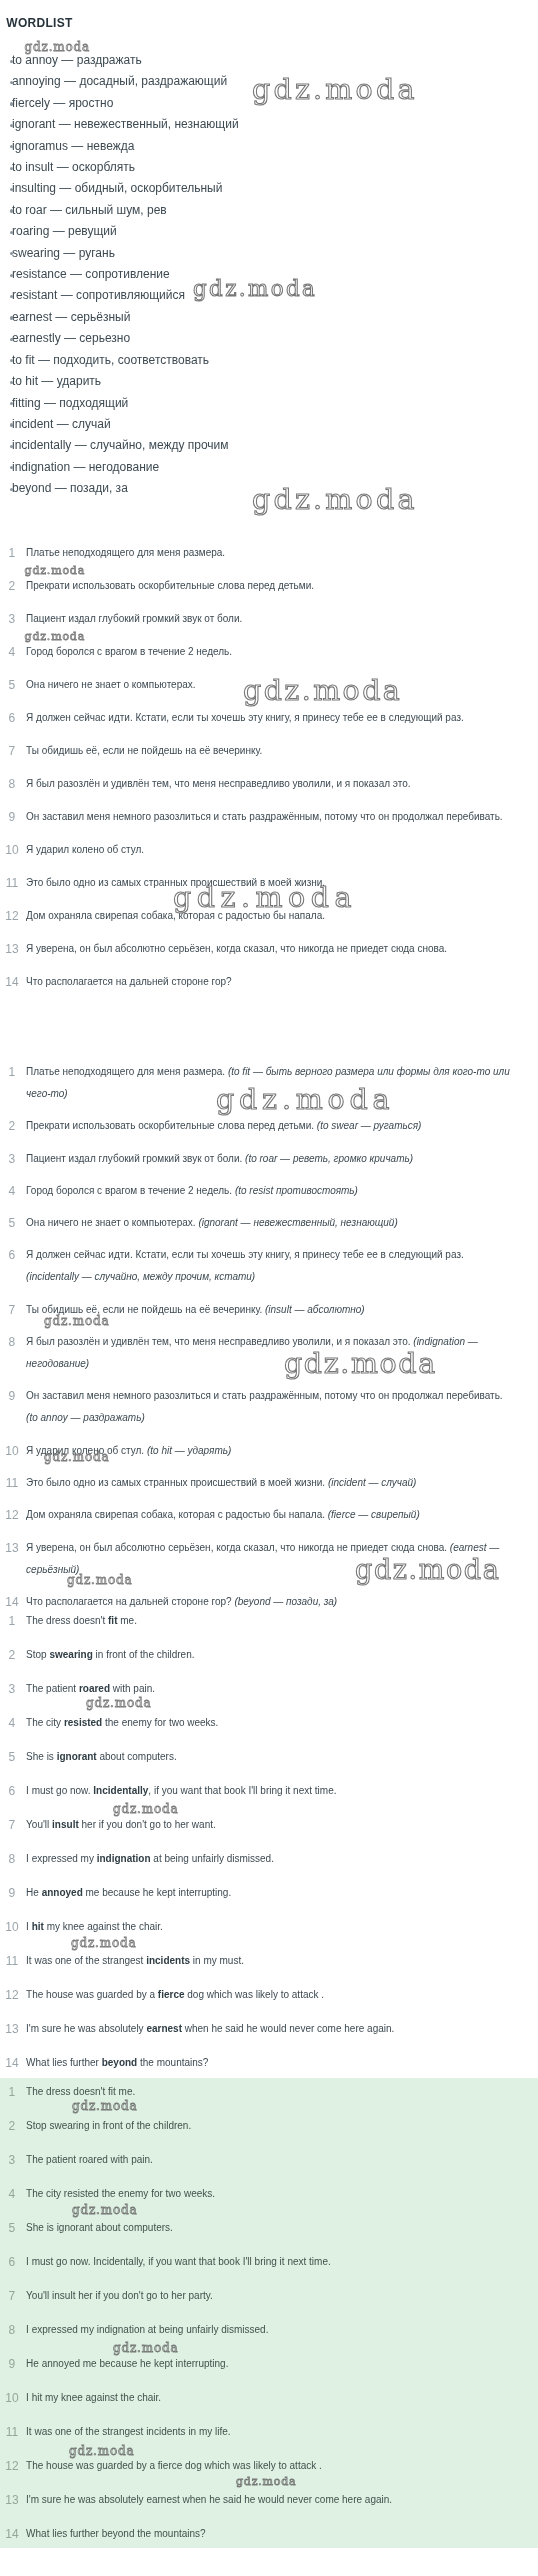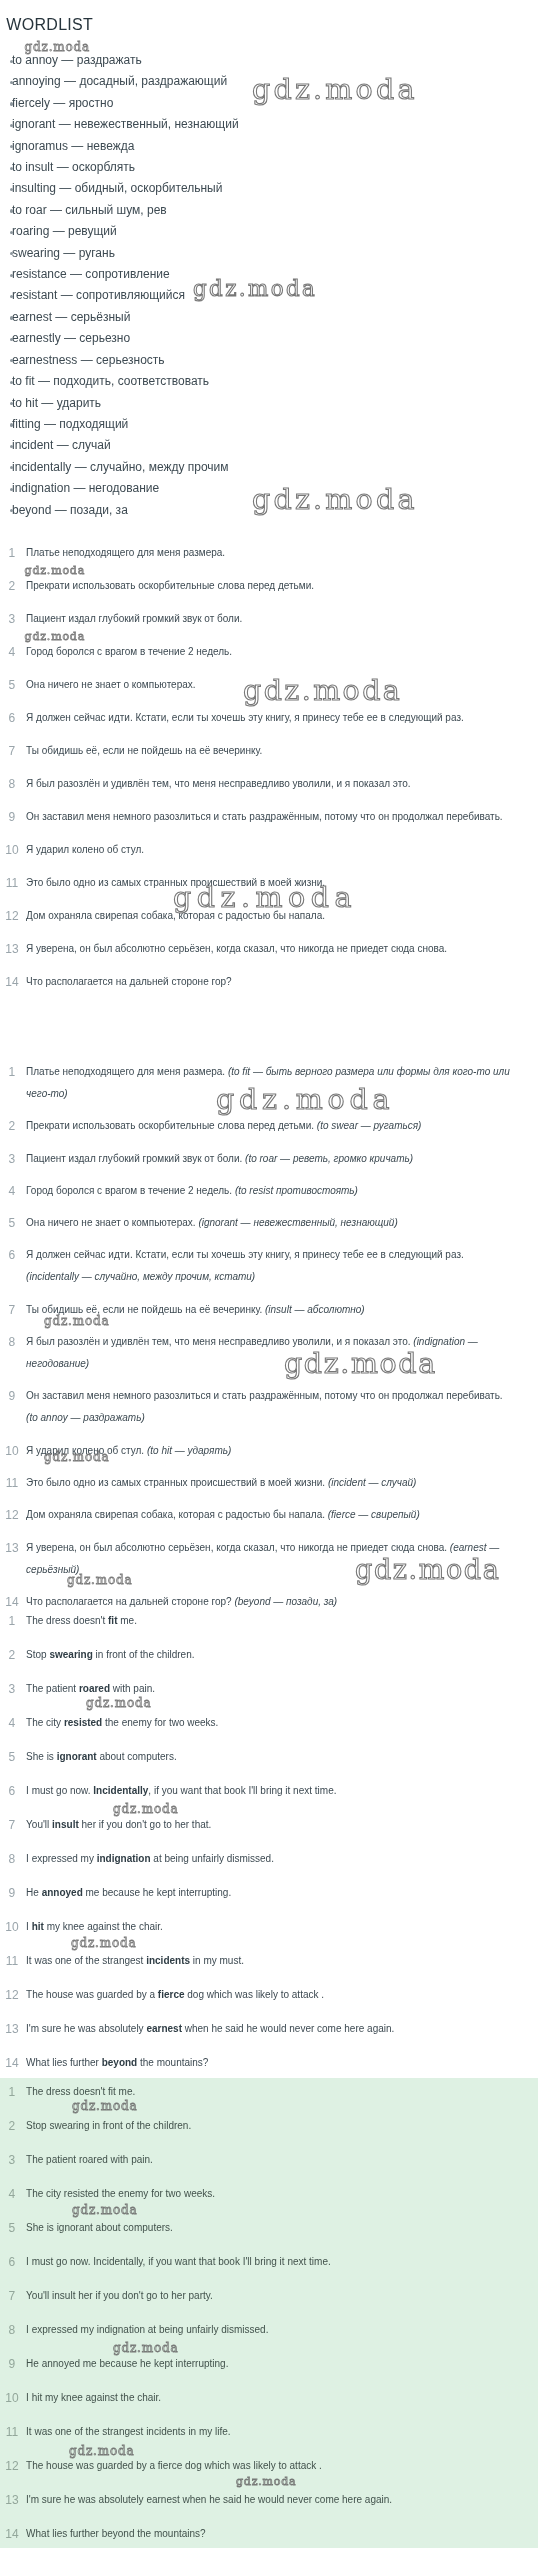--- a/index.html
+++ b/index.html
@@ -1,18 +1,18 @@
 <!DOCTYPE html>
 <html style="font-size:12.7px"><head>
 <meta charset="utf-8">
 <style>
   html,body{margin:0;padding:0;background:#fff;}
   .page{position:relative;width:539px;height:2576px;background:#fff;overflow:hidden;
         font-family:"Liberation Sans",sans-serif;color:#3d4a52;}
-  .title{position:absolute;top:16px;left:6.3px;margin:0;font-size:16px;font-weight:400;
+  .title{position:absolute;top:16px;left:6.3px;margin:0;font-size:12px;font-weight:700;
          letter-spacing:0.3px;color:#27343c;}
   
   .wordlist{position:absolute;top:50px;left:0;right:0;margin:0;padding:0;list-style:none;}
   .wl-item{position:relative;padding-left:12px;line-height:21.4px;font-size:12px;}
   .dot{position:absolute;left:10.3px;top:9.5px;width:3.2px;height:3.2px;border-radius:50%;background:#8b959c;}
   
   .nlist{position:absolute;left:3.2px;right:0;margin:0;padding:0;list-style:none;}
   .nlist li{display:flex;align-items:flex-start;gap:5.5px;margin-bottom:11px;padding-right:27px;}
   .num{flex:0 0 17.4px;text-align:center;color:#9aa5ab;font-size:12px;line-height:22px;}
   .txt{font-size:10px;line-height:22px;color:#3d4a52;}
@@ -107,24 +107,20 @@
       <li class="wl-item">
         <span class="dot"></span>
         <span class="wl-text">earnest — серьёзный</span>
       </li>
 
       <li class="wl-item">
         <span class="dot"></span>
         <span class="wl-text">earnestly — серьезно</span>
       </li>
 
-      <li class="wl-item">
-        <span class="dot"></span>
-        <span class="wl-text">earnestness — серьезность</span>
-      </li>
 
       <li class="wl-item">
         <span class="dot"></span>
         <span class="wl-text">to fit — подходить, соответствовать</span>
       </li>
 
       <li class="wl-item">
         <span class="dot"></span>
         <span class="wl-text">to hit — ударить</span>
       </li>
@@ -328,21 +324,21 @@
         <span class="txt"><span>She is </span><b>ignorant</b><span> about computers.</span></span>
       </li>
 
       <li>
         <span class="num">6</span>
         <span class="txt"><span>I must go now. </span><b>Incidentally</b><span>, if you want that book I'll bring it next time.</span></span>
       </li>
 
       <li>
         <span class="num">7</span>
-        <span class="txt"><span>You'll </span><b>insult</b><span> her if you don't go to her that.</span></span>
+        <span class="txt"><span>You'll </span><b>insult</b><span> her if you don't go to her want.</span></span>
       </li>
 
       <li>
         <span class="num">8</span>
         <span class="txt"><span>I expressed my </span><b>indignation</b><span> at being unfairly dismissed.</span></span>
       </li>
 
       <li>
         <span class="num">9</span>
         <span class="txt"><span>He </span><b>annoyed</b><span> me because he kept interrupting.</span></span>

